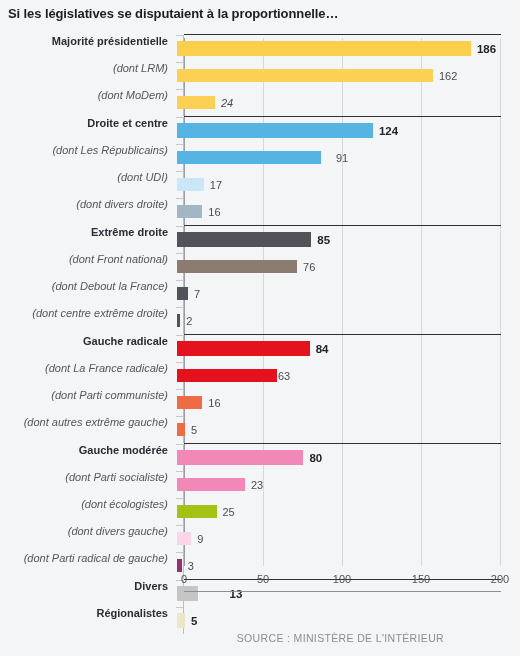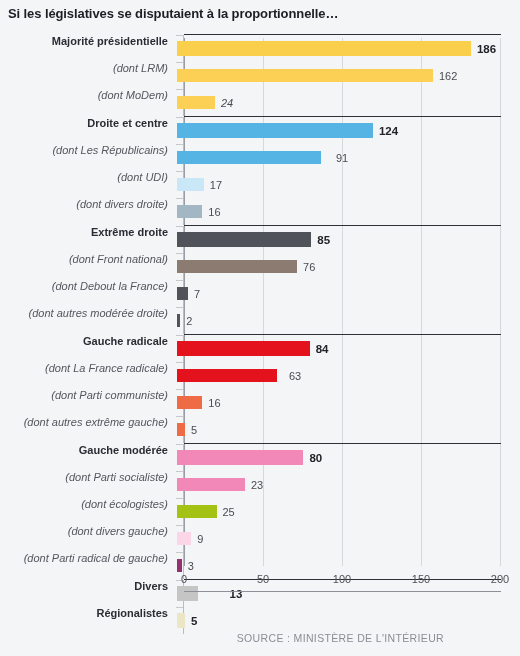--- a/index.html
+++ b/index.html
@@ -279,21 +279,21 @@
         <div class="row sub">
           <div class="label">(dont Debout la France)</div>
           <div class="spine-tick"></div>
           <div class="spine"></div>
           <div class="bar-area">
             <div class="bar" style="width: 11.06px; background: rgb(80, 84, 90);"></div>
             <div class="bar-value" style="left: 12.06px;">7</div>
           </div>
         </div>
         <div class="row sub">
-          <div class="label">(dont autres modérée droite)</div>
+          <div class="label">(dont centre extrême droite)</div>
           <div class="spine-tick"></div>
           <div class="spine"></div>
           <div class="bar-area">
             <div class="bar" style="width: 3.16px; background: rgb(80, 84, 90);"></div>
             <div class="bar-value" style="left: 4.16px;">2</div>
           </div>
         </div>
         <div class="group-sep"></div>
         <div class="row main">
           <div class="label">Gauche radicale</div>
@@ -303,21 +303,21 @@
             <div class="bar" style="width: 132.72px; background: rgb(227, 18, 28);"></div>
             <div class="bar-value" style="left: 133.72px;">84</div>
           </div>
         </div>
         <div class="row sub">
           <div class="label">(dont La France radicale)</div>
           <div class="spine-tick"></div>
           <div class="spine"></div>
           <div class="bar-area">
             <div class="bar" style="width: 99.54px; background: rgb(227, 18, 28);"></div>
-            <div class="bar-value" style="left: 107px;">63</div>
+            <div class="bar-value" style="left: 96px;">63</div>
           </div>
         </div>
         <div class="row sub">
           <div class="label">(dont Parti communiste)</div>
           <div class="spine-tick"></div>
           <div class="spine"></div>
           <div class="bar-area">
             <div class="bar" style="width: 25.28px; background: rgb(239, 107, 70);"></div>
             <div class="bar-value" style="left: 26.28px;">16</div>
           </div>

